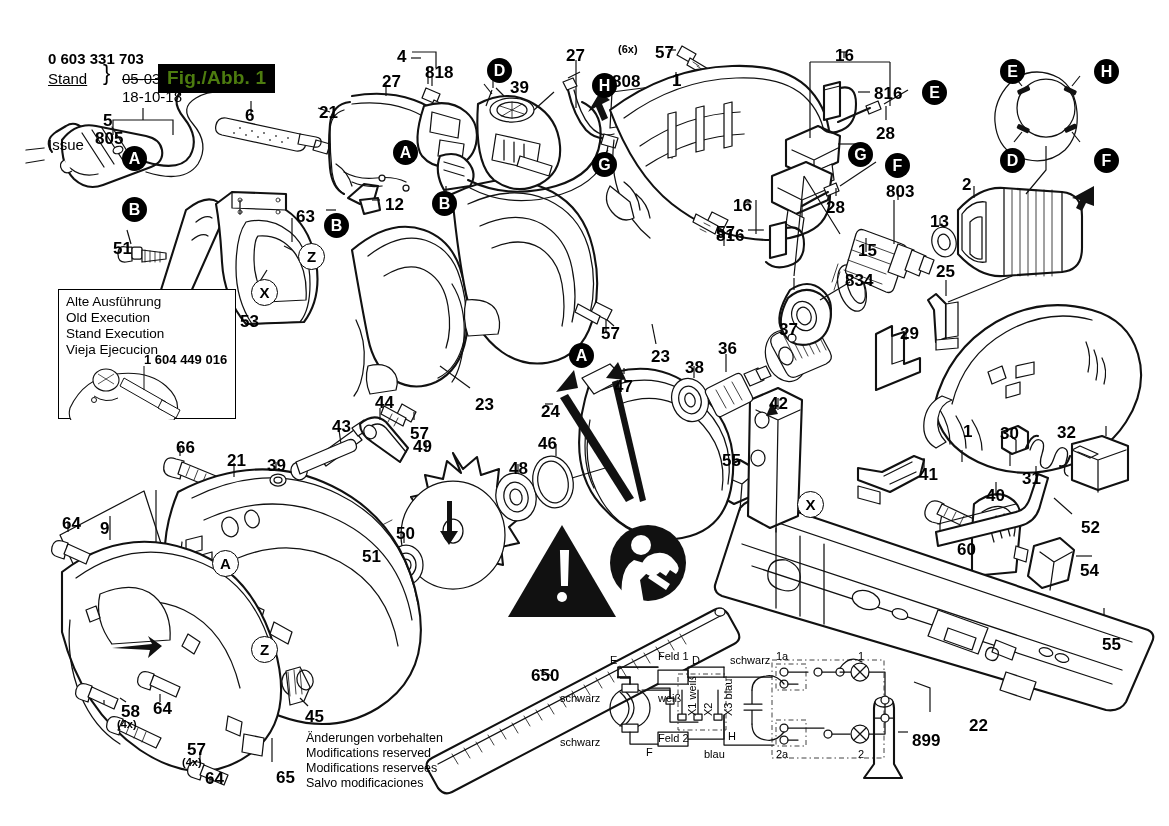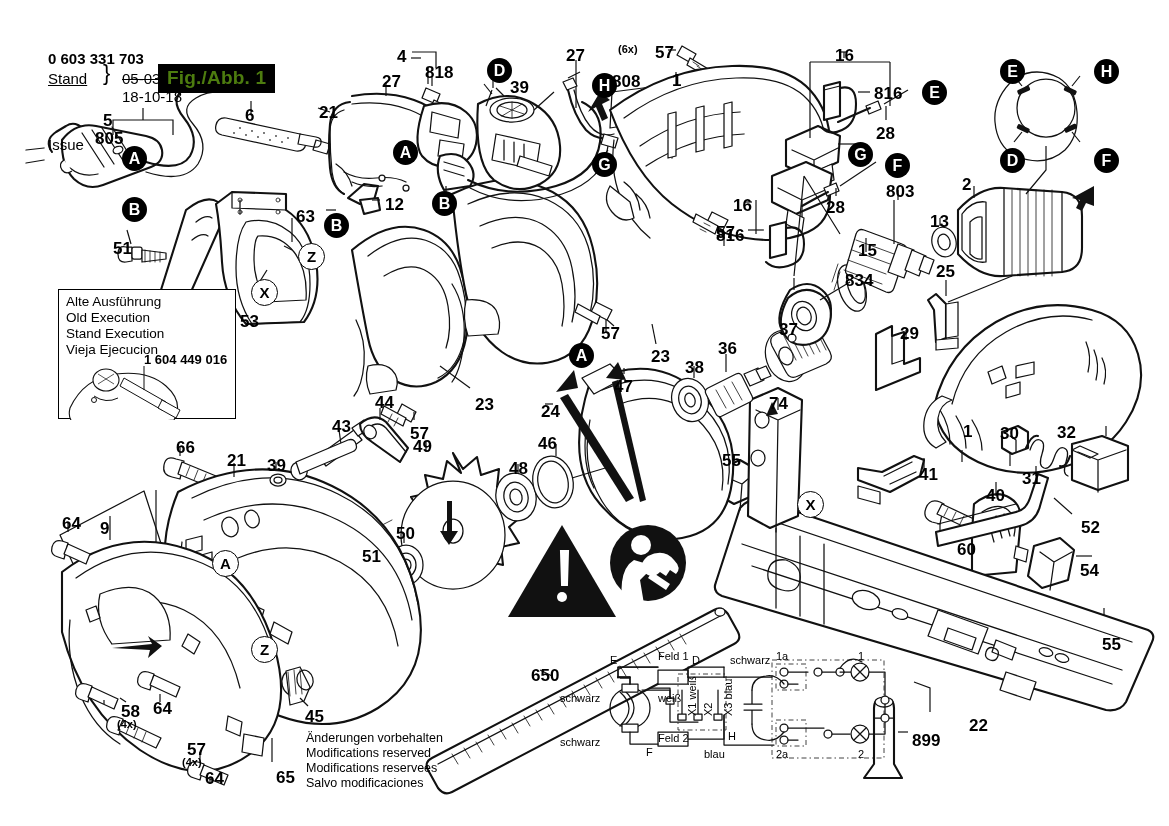--- a/index.html
+++ b/index.html
@@ -721,21 +721,21 @@
       <div class="lbl n" style="left: 1000px; top: 425px;">30</div>
       <div class="lbl n" style="left: 1022px; top: 470px;">31</div>
       <div class="lbl n" style="left: 1057px; top: 424px;">32</div>
       <div class="lbl n" style="left: 919px; top: 466px;">41</div>
       <div class="lbl n" style="left: 986px; top: 487px;">40</div>
       <div class="lbl n" style="left: 957px; top: 541px;">60</div>
       <div class="lbl n" style="left: 1081px; top: 519px;">52</div>
       <div class="lbl n" style="left: 1080px; top: 562px;">54</div>
       <div class="lbl n" style="left: 1102px; top: 636px;">55</div>
       <div class="lbl n" style="left: 722px; top: 452px;">55</div>
-      <div class="lbl n" style="left: 769px; top: 395px;">74</div>
+      <div class="lbl n" style="left: 769px; top: 395px;">42</div>
       <div class="lbl n" style="left: 779px; top: 321px;">37</div>
       <div class="lbl n" style="left: 718px; top: 340px;">36</div>
       <div class="lbl n" style="left: 685px; top: 359px;">38</div>
       <div class="lbl n" style="left: 614px; top: 378px;">47</div>
       <div class="lbl n" style="left: 541px; top: 403px;">24</div>
       <div class="lbl n" style="left: 538px; top: 435px;">46</div>
       <div class="lbl n" style="left: 509px; top: 460px;">48</div>
       <div class="lbl n" style="left: 413px; top: 438px;">49</div>
       <div class="lbl n" style="left: 396px; top: 525px;">50</div>
       <div class="lbl n" style="left: 362px; top: 548px;">51</div>

